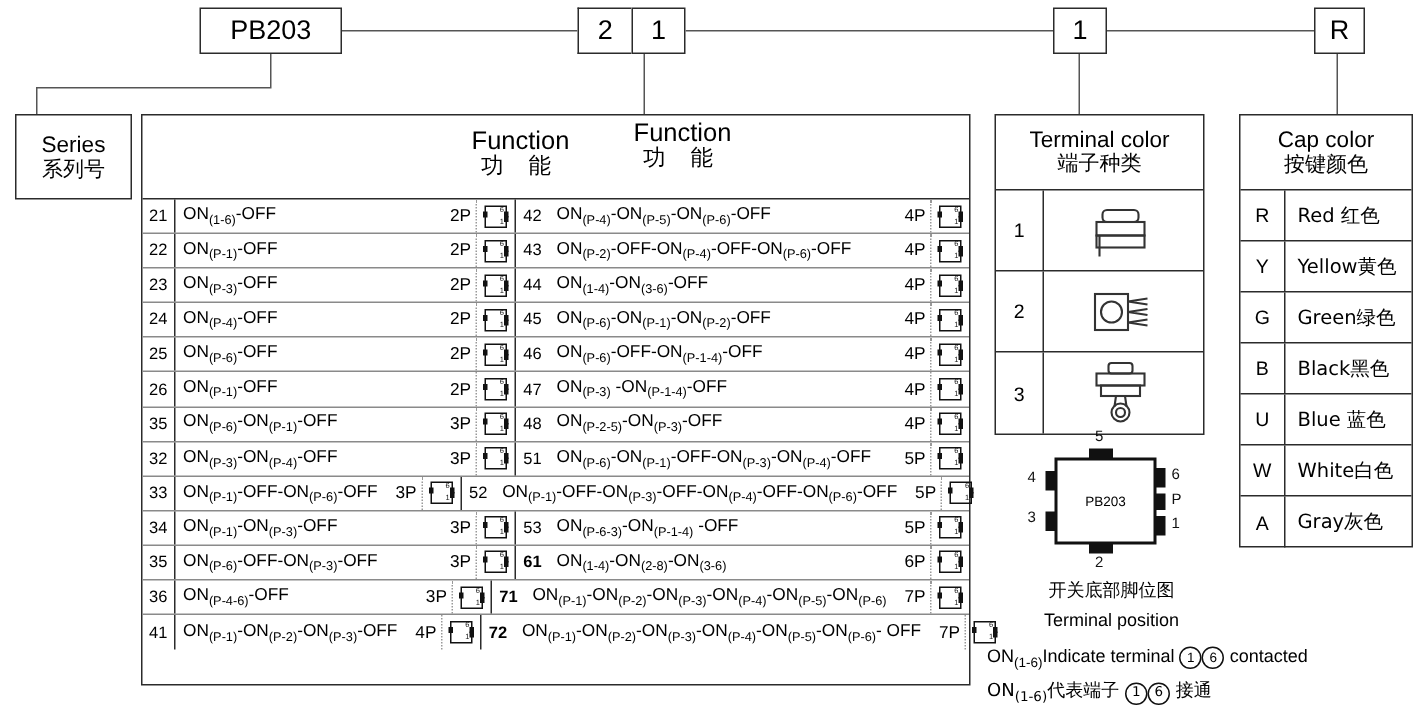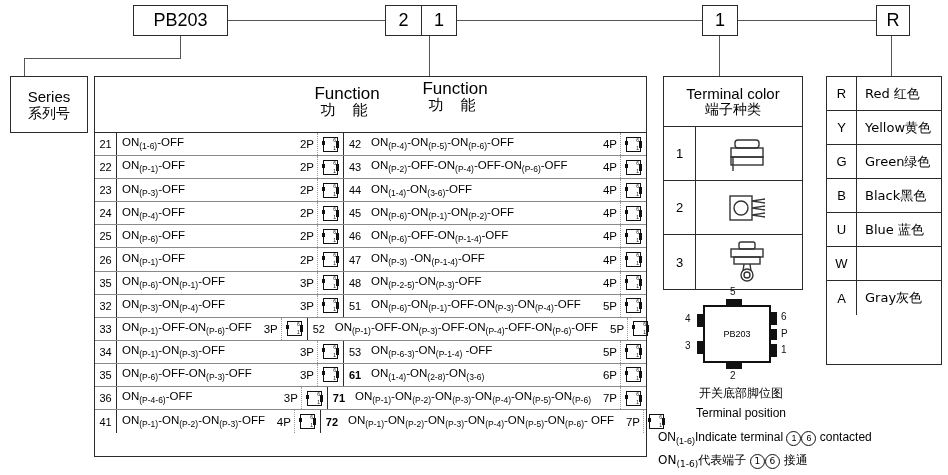--- a/index.html
+++ b/index.html
@@ -586,20 +586,24 @@
               <circle cx="26" cy="35" r="6"></circle>
               <circle cx="26" cy="35" r="3"></circle>
             </g>
           </svg>
         </div>
       </div>
     </div>
 </div>
 
 <div id="cap-table">
+  <div id="cap-head">
+    <span class="en">Cap color</span>
+    <span class="cn">按键颜色</span>
+  </div>
   <div id="cap-body">
       <div class="crow">
         <div class="cc">R</div>
         <div class="cn2">Red 红色</div>
       </div>
       <div class="crow">
         <div class="cc">Y</div>
         <div class="cn2">Yellow黄色</div>
       </div>
       <div class="crow">
@@ -609,20 +613,21 @@
       <div class="crow">
         <div class="cc">B</div>
         <div class="cn2">Black黑色</div>
       </div>
       <div class="crow">
         <div class="cc">U</div>
         <div class="cn2">Blue 蓝色</div>
       </div>
       <div class="crow">
         <div class="cc">W</div>
+        <div class="cn2">White白色</div>
       </div>
       <div class="crow">
         <div class="cc">A</div>
         <div class="cn2">Gray灰色</div>
       </div>
     </div>
 </div>
 
 <div id="pinout">
   <span>PB203</span>

